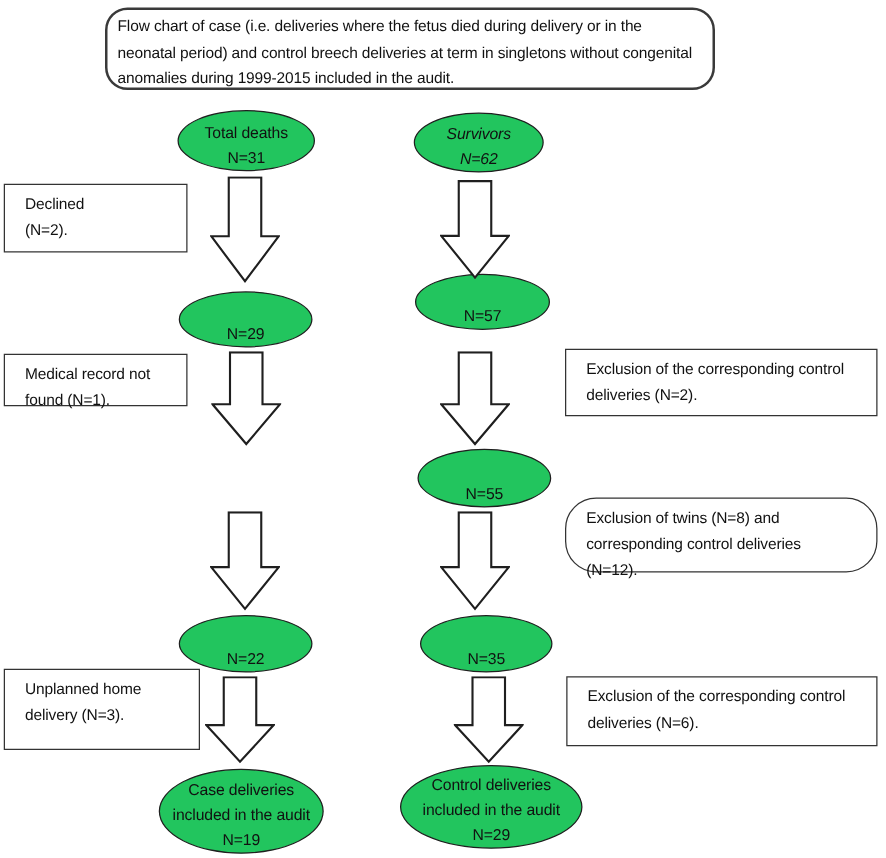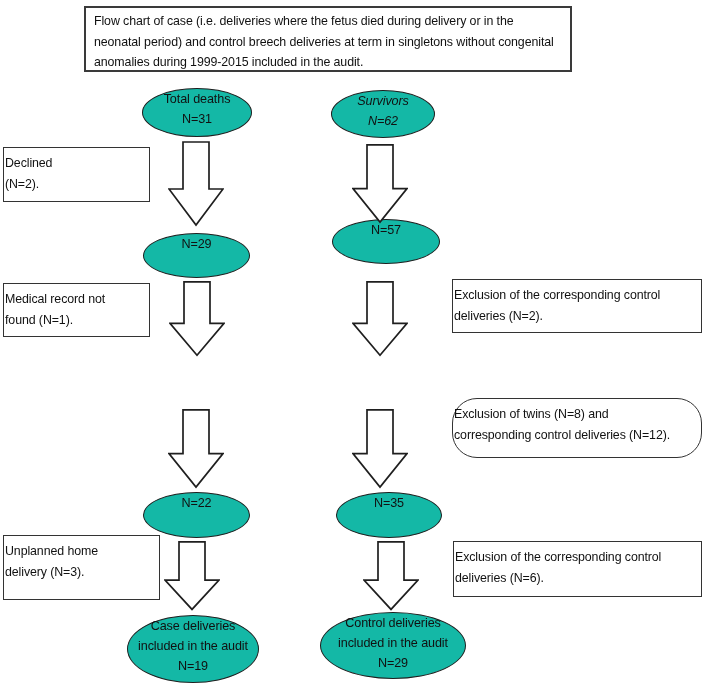--- a/index.html
+++ b/index.html
@@ -13,38 +13,39 @@
     overflow: hidden;
   }
   .rectbox {
     position: absolute;
     box-sizing: border-box;
     background: #ffffff;
     border: 1.6px solid #333333;
     font-size: 12.4px;
     line-height: 1.7;
     letter-spacing: -0.1px;
-    padding: 5px 1px;
+    padding: 5px 16px;
     white-space: pre-line;
   }
   .titlebox {
     border-width: 2px;
     border-color: #3a3a3a;
     white-space: normal;
     line-height: 1.66;
     padding: 3px 8px;
+    border-radius: 18px;
   }
   .ellipse {
     position: absolute;
     box-sizing: border-box;
-    background: #14b8a6;
+    background: #22c55e;
     border: 1.6px solid #1f1f1f;
     border-radius: 50%;
     display: flex;
-    align-items: flex-start;
+    align-items: flex-end;
     justify-content: center;
   }
   .ellipse span {
     display: block;
     text-align: center;
     font-size: 12.6px;
     line-height: 1.6;
     letter-spacing: -0.1px;
     white-space: pre-line;
   }
@@ -73,32 +74,35 @@
 N=19</span>
   </div>
 
   <div class="ellipse" style="left:331px; top:90px; width:104px; height:48px;font-style:italic;">
     <span>Survivors
 N=62</span>
   </div>
   <div class="ellipse" style="left:332px; top:219px; width:108px; height:45px;">
     <span>N=57</span>
   </div>
+  <div class="ellipse" style="left:334px; top:359px; width:107px; height:47px;">
+    <span>N=55</span>
+  </div>
   <div class="ellipse" style="left:336px; top:492px; width:106px; height:46px;">
     <span>N=35</span>
   </div>
   <div class="ellipse" style="left:320px; top:612px; width:146px; height:67px;">
     <span>Control deliveries
 included in the audit
 N=29</span>
   </div>
 
   <div class="rectbox" style="left:3px; top:147px; width:147px; height:55px;">Declined
 (N=2).</div>
-  <div class="rectbox" style="left:3px; top:283px; width:147px; height:54px;">Medical record not
+  <div class="rectbox" style="left:3px; top:283px; width:147px; height:42px;">Medical record not
 found (N=1).</div>
   <div class="rectbox" style="left:3px; top:535px; width:157px; height:65px;">Unplanned home
 delivery (N=3).</div>
 
   <div class="rectbox" style="left:452px; top:279px; width:250px; height:54px;">Exclusion of the corresponding control
 deliveries (N=2).</div>
   <div class="rectbox" style="left:452px; top:398px; width:250px; height:60px;border-radius:25px;">Exclusion of twins (N=8) and
 corresponding control deliveries (N=12).</div>
   <div class="rectbox" style="left:453px; top:541px; width:249px; height:56px;">Exclusion of the corresponding control
 deliveries (N=6).</div>

